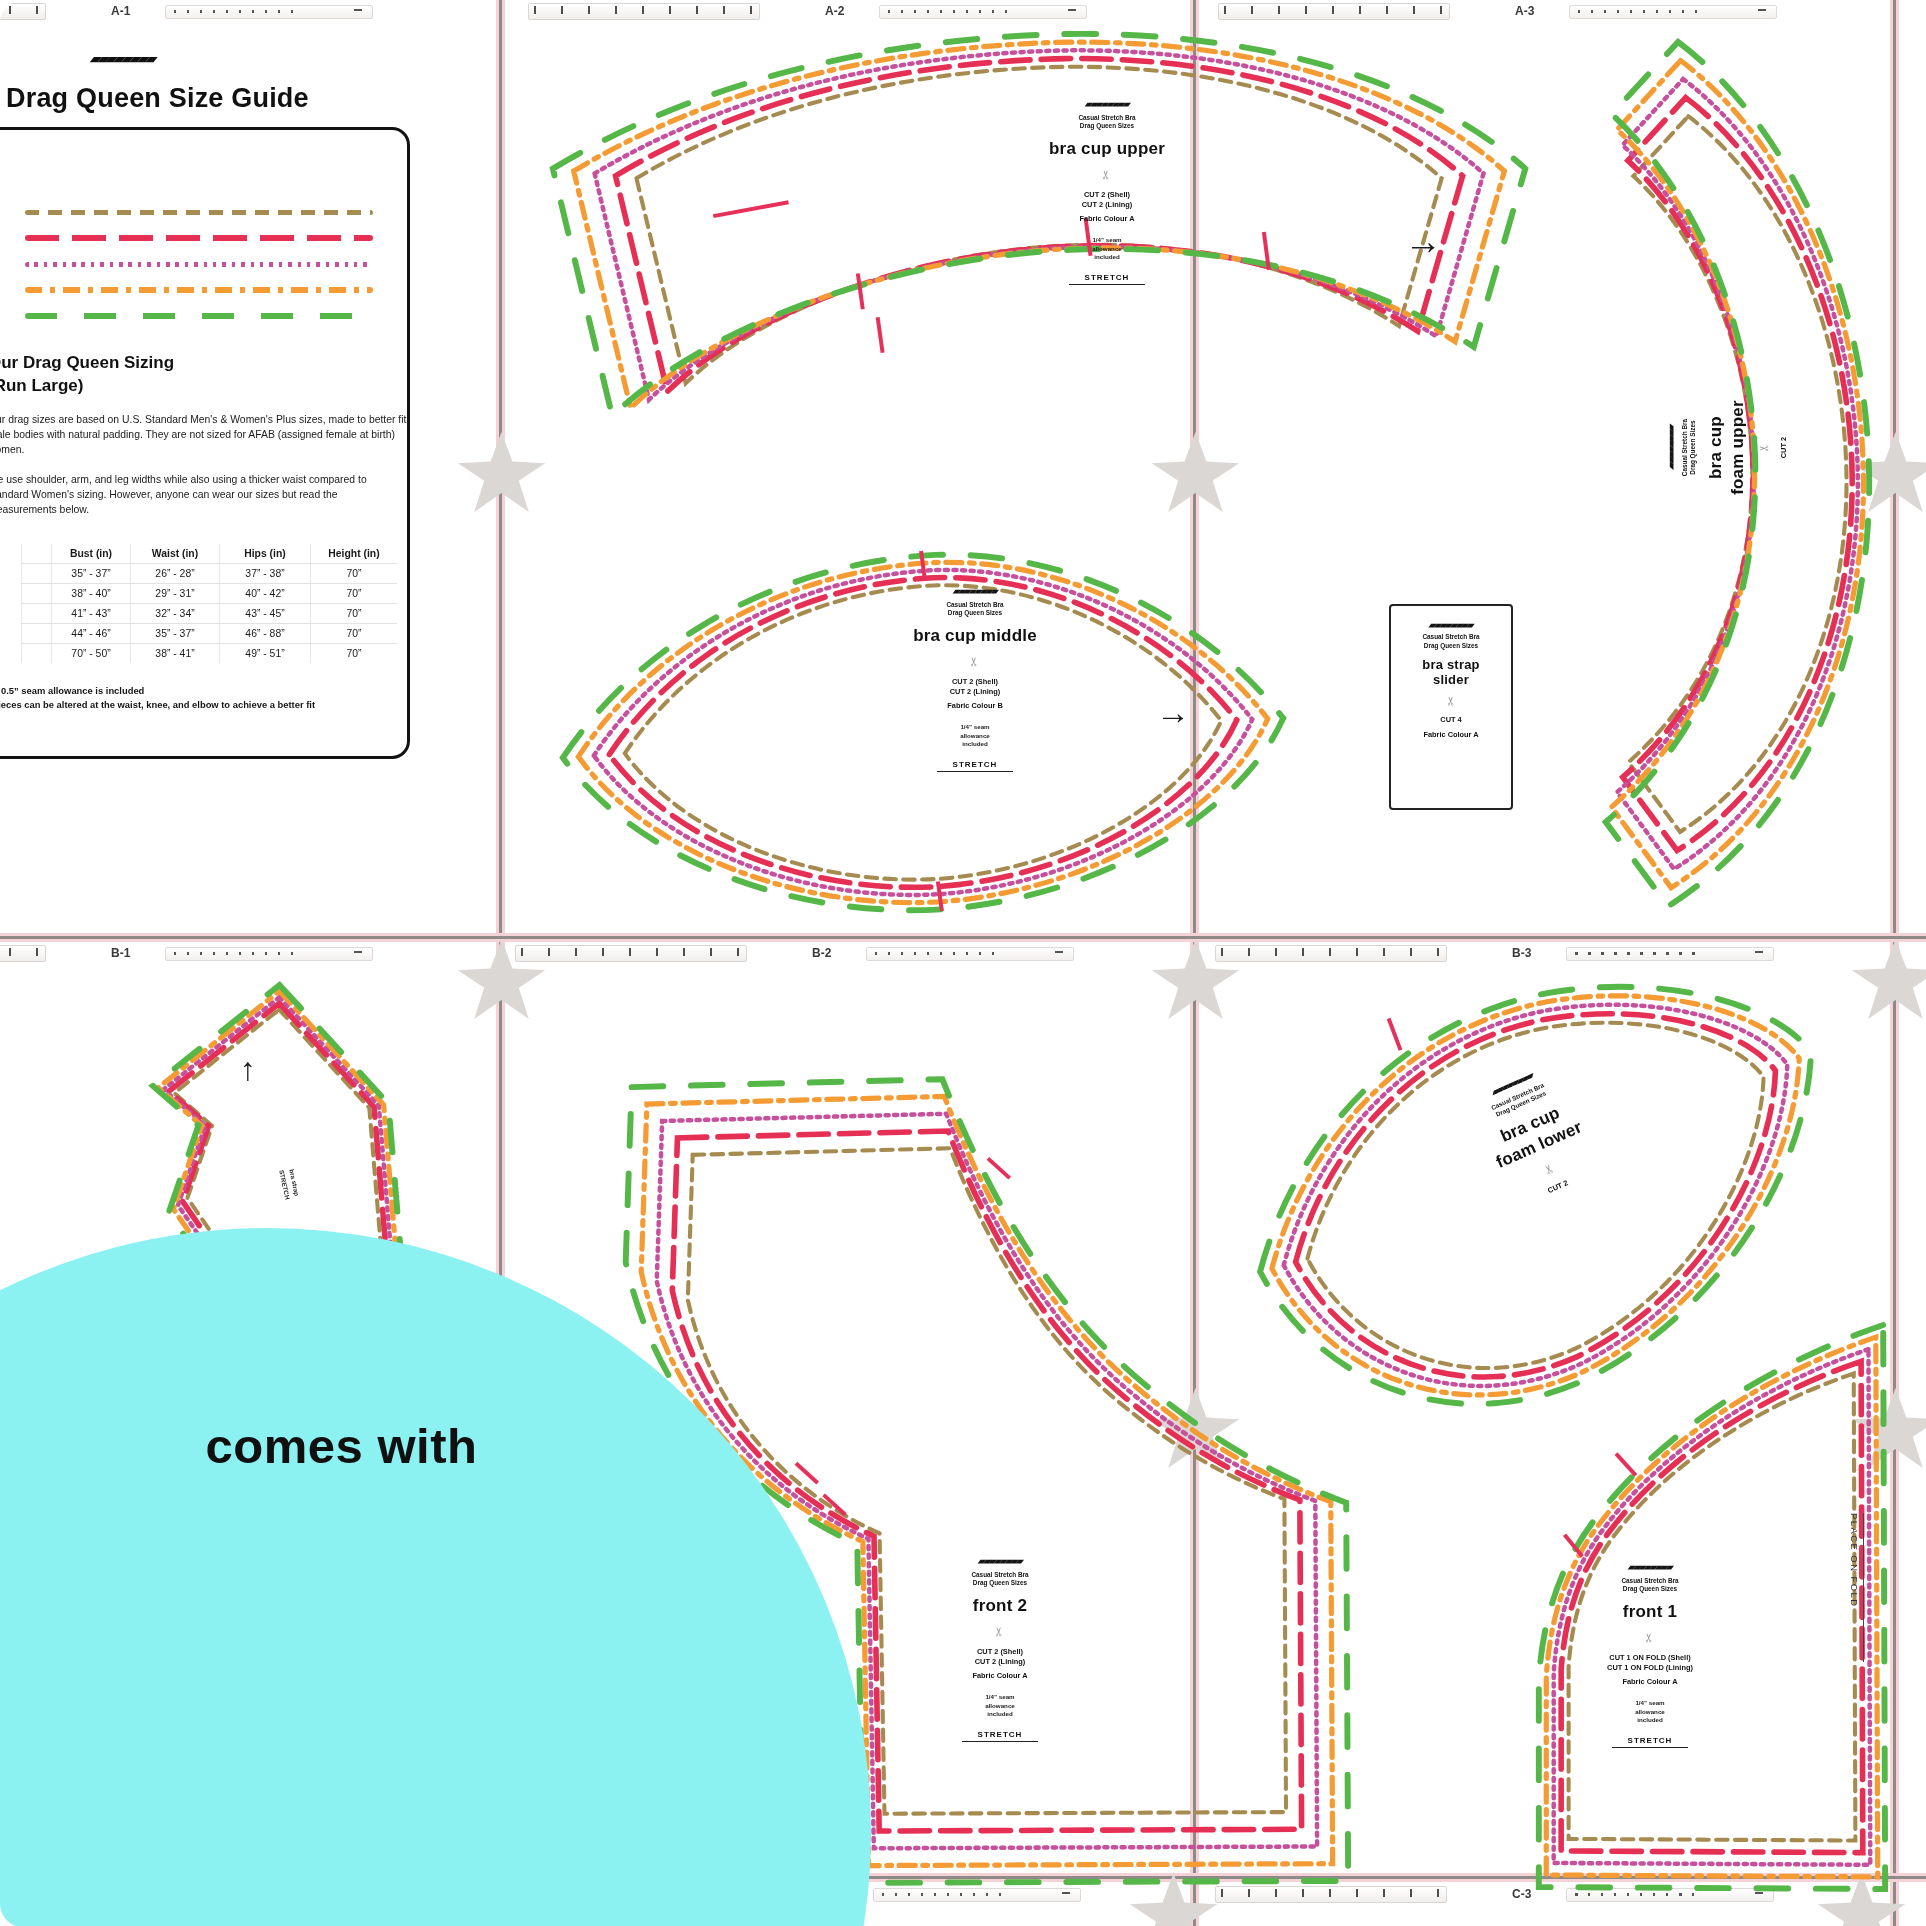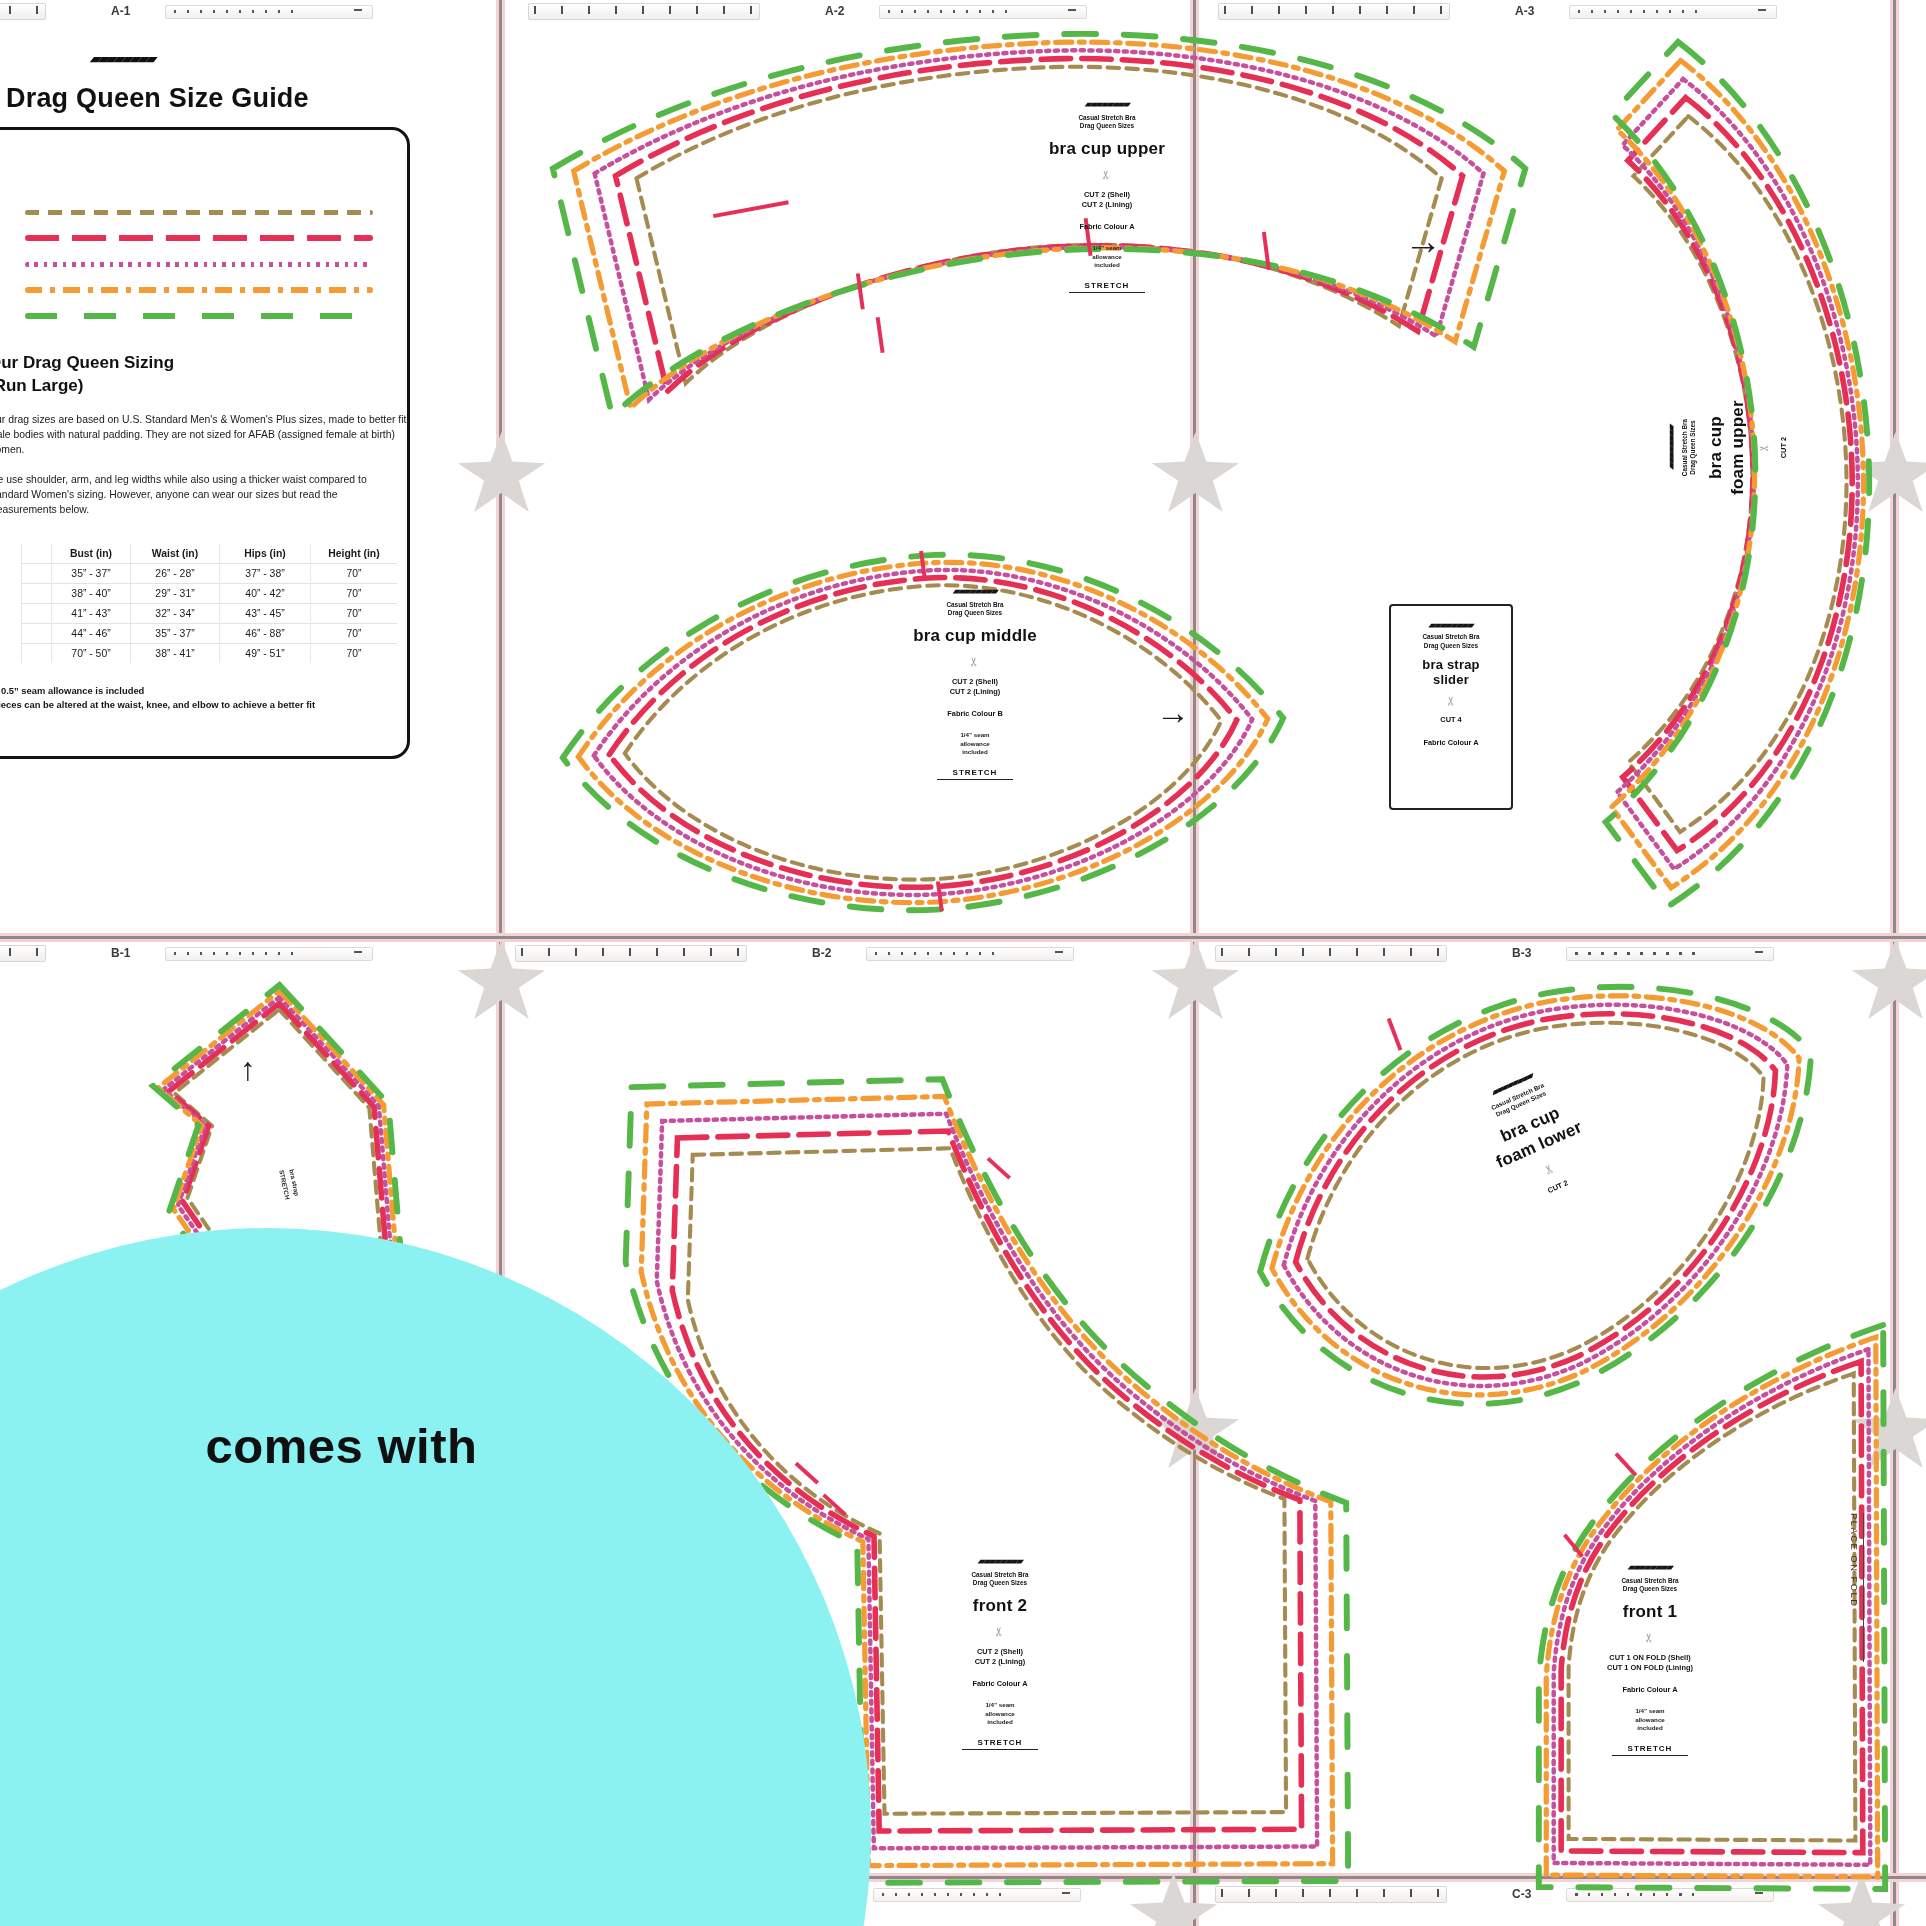--- a/index.html
+++ b/index.html
@@ -1,17 +1,17 @@
 <!DOCTYPE html>
 <html><head>
 <meta charset="utf-8">
 <style>
   html,body{margin:0;padding:0;background:#fff;}
   #canvas{position:relative;width:1927px;height:1927px;overflow:hidden;background:#fff;
-          font-family:"Liberation Sans",sans-serif;color:#111;}
+          font-family:"Liberation Sans",sans-serif;color:#111;border-radius:23px;}
   .sheet{position:absolute;inset:0;filter:blur(0.6px);}
   
   .vline{position:absolute;top:0;width:9px;height:1927px;background:#F4D2D6;z-index:1;}
   .vline i{display:block;width:3px;height:100%;margin:0 auto;background:#8D8A88;}
   .hline{position:absolute;left:0;height:9px;width:1927px;background:#F4D2D6;z-index:1;}
   .hline i{display:block;height:3px;width:100%;margin:3px 0;background:#8D8A88;}
   .star{position:absolute;width:91px;height:87px;background:#DBD7D4;z-index:1;
         clip-path:polygon(50% 0%,62% 34%,98% 36%,69% 56%,80% 92%,50% 70%,20% 92%,31% 56%,2% 36%,38% 34%);}
   
   .pheader{position:absolute;height:22px;z-index:2;}
@@ -28,21 +28,21 @@
   
   svg.piece{position:absolute;overflow:visible;z-index:3;}
   
   .plb{position:absolute;text-align:center;color:#111;z-index:4;line-height:1.3;}
   .pl-brand{font-size:9px;font-weight:bold;letter-spacing:-1.5px;transform:skewX(-14deg);color:#151515;}
   .pl-sub{font-size:6.4px;font-weight:bold;margin-top:3px;line-height:1.35;}
   .pl-name{font-size:17px;font-weight:bold;margin-top:7px;letter-spacing:0.2px;}
   .pl-name.sm{font-size:13px;}
   .pl-scissors{font-size:12px;color:#9a9a9a;margin-top:7px;transform:rotate(-90deg);}
   .pl-cut{font-size:7.4px;font-weight:bold;margin-top:7px;line-height:1.4;}
-  .pl-fabric{font-size:7.4px;font-weight:bold;margin-top:12px;}
+  .pl-fabric{font-size:7.4px;font-weight:bold;margin-top:4px;}
   .pl-notes{font-size:6.2px;font-weight:bold;margin-top:12px;line-height:1.4;color:#222;}
   .pl-stretch{font-size:8px;font-weight:bold;margin-top:11px;}
   .pl-stretch span{border-bottom:1.5px solid #222;padding:0 16px 2px;letter-spacing:1px;}
   .slider-box{position:absolute;left:1389px;top:604px;width:124px;height:206px;background:#fff;
       border:2.5px solid #222;border-radius:4px;z-index:3;text-align:center;box-sizing:border-box;padding-top:14px;}
   .grain{position:absolute;z-index:4;font-weight:bold;color:#1c1c1c;}
   .rot-strap{position:absolute;left:230px;top:1174px;width:119px;text-align:center;z-index:4;
       transform:rotate(78deg);font-size:6.4px;font-weight:bold;line-height:1.5;color:#222;}
   .fold-note{position:absolute;left:1849px;top:1513px;height:149px;z-index:4;
       writing-mode:vertical-rl;font-size:9.4px;letter-spacing:1.5px;color:#333;

